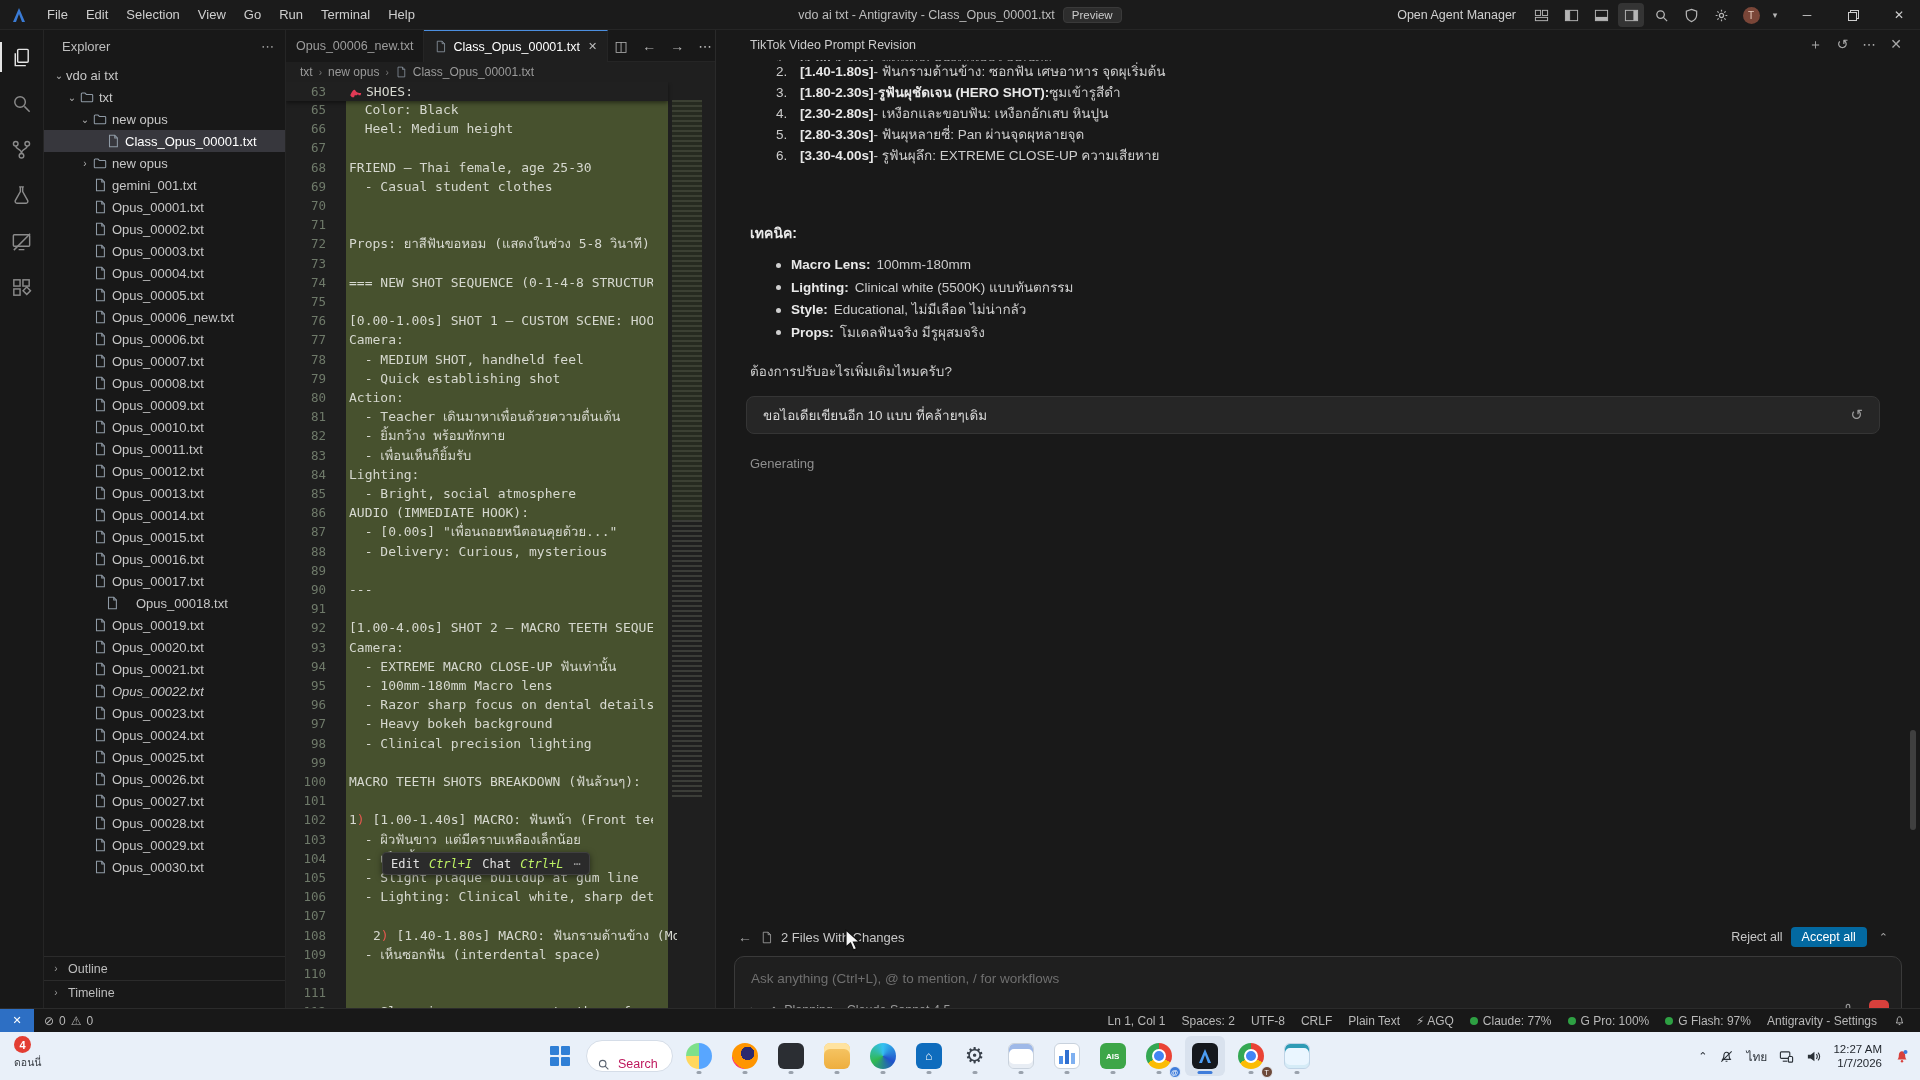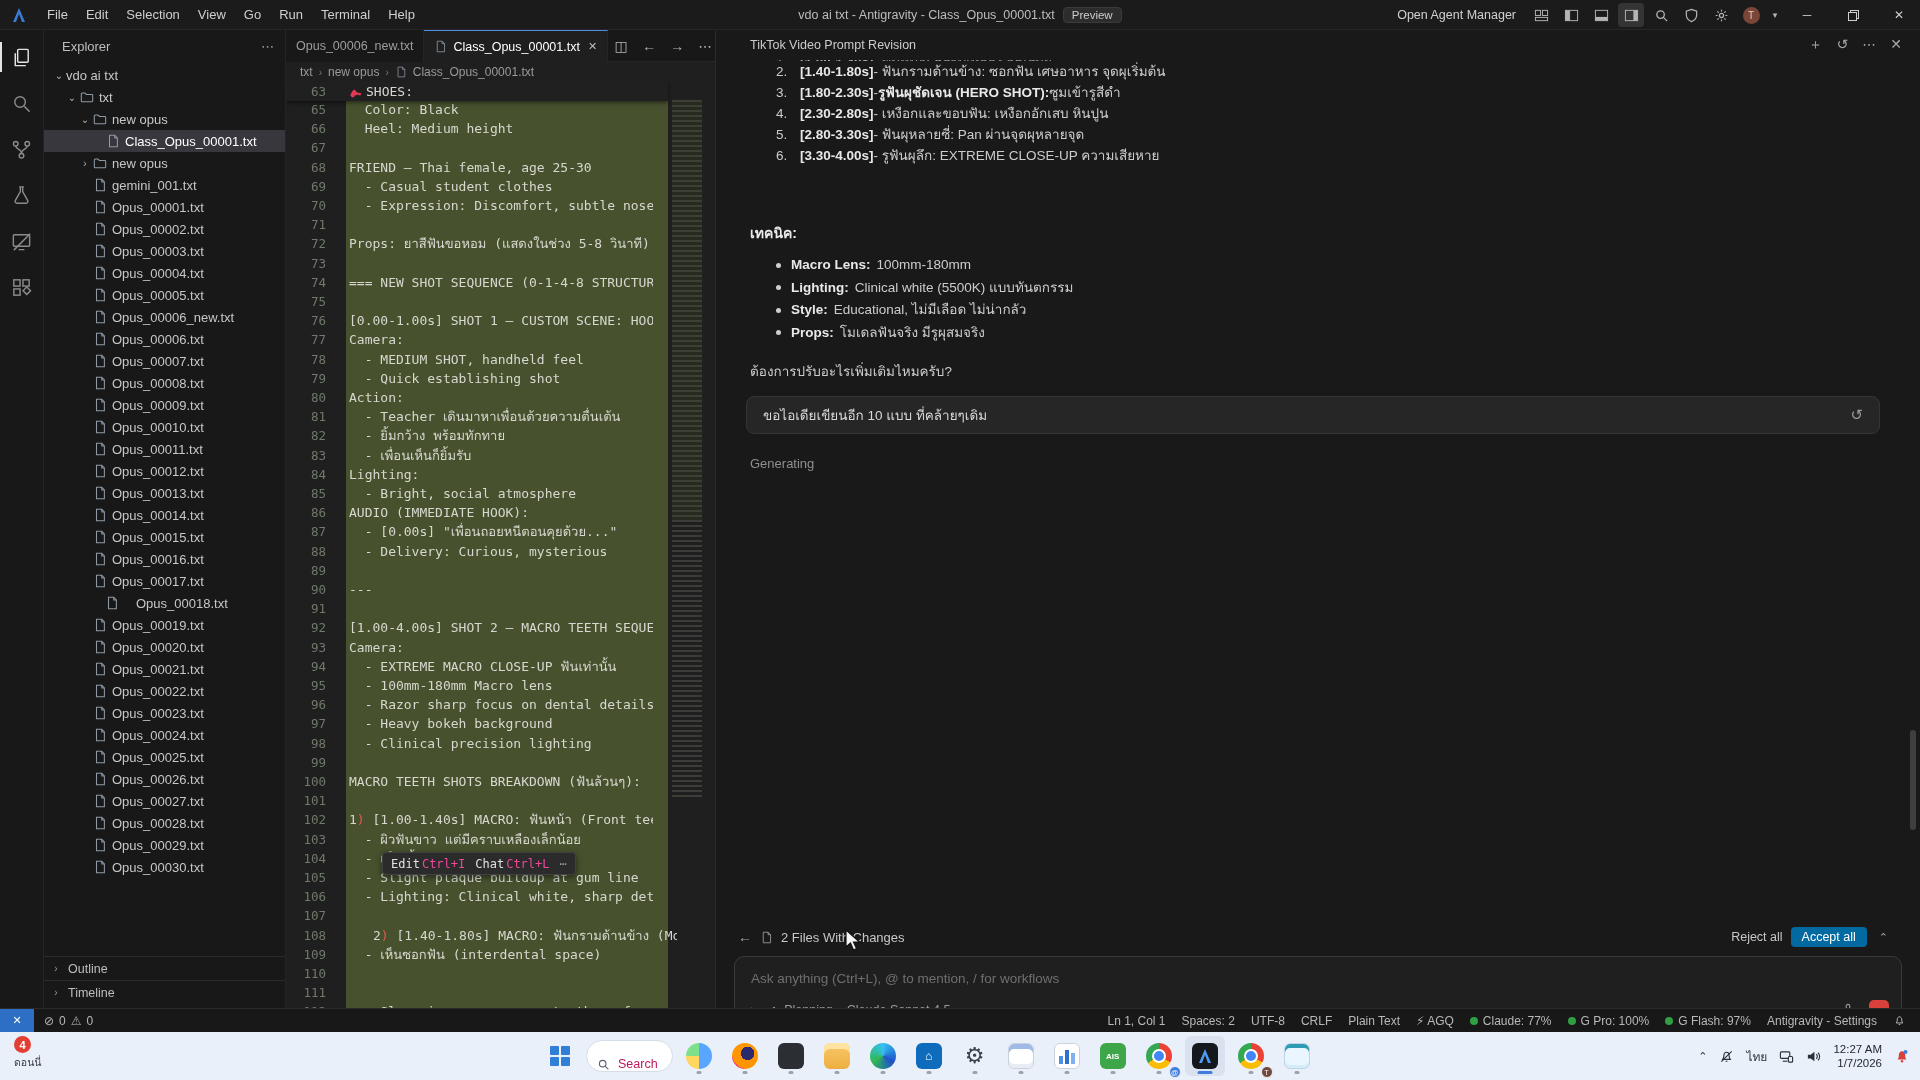--- a/index.html
+++ b/index.html
@@ -69,21 +69,21 @@
   #sticky .gut { width:54px; text-align:right; color:#6f7a6a; padding-right:14px; font-size:12.5px;}
   #sticky .ct { color:#d6d8cf; white-space:pre; display:flex; align-items:center; gap:4px; padding-left:9px;}
   #sticky svg { width:13px; height:13px; }
 
   #minimap { position:absolute; right:13px; top:18px; width:30px; height:700px; opacity:.55;
     background:repeating-linear-gradient(to bottom, rgba(190,200,170,.33) 0 2px, rgba(0,0,0,0) 2px 5px);}
   #minimap::after{ content:""; position:absolute; inset:0 0 40% 0; background:rgba(86,110,40,.25);}
 
   #inline-widget { position:absolute; left:96px; top:770px; height:23px; background:#2b2b2b; border:1px solid #404040; border-radius:4px; display:flex; align-items:center; padding:0 8px; gap:10px; font-size:12px; z-index:6; box-shadow:0 2px 6px rgba(0,0,0,.5);}
   #inline-widget .lbl { color:#e0e0e0; }
-  #inline-widget .key { color:#ec4899; margin-left:2px;}
+  #inline-widget .key { color:#bef264; margin-left:9px;font-style:italic;}
   #inline-widget .more { color:#9a9a9a; }
 
   
   #panel { position:absolute; left:715px; top:30px; width:1205px; height:978px; background:#191919; border-left:1px solid #2a2a2a; color:#cccccc;}
   #p-header { position:absolute; top:0; left:0; right:0; height:30px; display:flex; align-items:center; padding:0 18px 0 34px; font-size:12.5px; color:#cccccc;}
   #p-header .ph-icons { margin-left:auto; display:flex; gap:14px; color:#a8a8a8; font-size:14px;}
   #p-body { position:absolute; top:30px; left:0; right:0; bottom:0; overflow:hidden; }
 
   #rev-list { position:absolute; left:60px; top:-8px; right:40px; }
   .chat-item { height:21px; line-height:21px; font-size:13.5px; display:flex; white-space:nowrap; overflow:hidden;}
@@ -554,21 +554,21 @@
         <div class="trow" style="padding-left: 34px;">
           <span class="chev"></span>
           <span style="display: inline-flex;">
             <svg class="ficon" viewBox="0 0 16 16" fill="none" stroke="currentColor" stroke-width="1.2">
               <path d="M4 1.5h6l3 3v10H4z"></path>
               <path d="M10 1.5v3h3"></path>
             </svg>
           </span>
           <span class="lbl">Opus_00021.txt</span>
         </div>
-        <div class="trow" style="padding-left: 34px;">
+        <div class="trow" style="padding-left: 34px; font-style: italic;">
           <span class="chev"></span>
           <span style="display: inline-flex;">
             <svg class="ficon" viewBox="0 0 16 16" fill="none" stroke="currentColor" stroke-width="1.2">
               <path d="M4 1.5h6l3 3v10H4z"></path>
               <path d="M10 1.5v3h3"></path>
             </svg>
           </span>
           <span class="lbl">Opus_00022.txt</span>
         </div>
         <div class="trow" style="padding-left: 34px;">
@@ -713,21 +713,21 @@
             <span class="ct"></span>
           </div>
           <div class="cl" style="top: 57.6px;">
             <span class="gut">68</span>
             <span class="ct">FRIEND — Thai female, age 25-30</span>
           </div>
           <div class="cl" style="top: 76.8px;">
             <span class="gut">69</span>
             <span class="ct">  - Casual student clothes</span>
           </div>
-          <div class="cl" style="top: 96px;">
+          <div class="cl" style="top: 96px; flex-direction: column;">
             <span class="gut">70</span>
             <span class="ct">  - Expression: Discomfort, subtle nose s</span>
           </div>
           <div class="cl" style="top: 115.2px;">
             <span class="gut">71</span>
             <span class="ct"></span>
           </div>
           <div class="cl" style="top: 134.4px;">
             <span class="gut">72</span>
             <span class="ct">Props: ยาสีฟันขอหอม (แสดงในช่วง 5-8 วินาที)</span>

